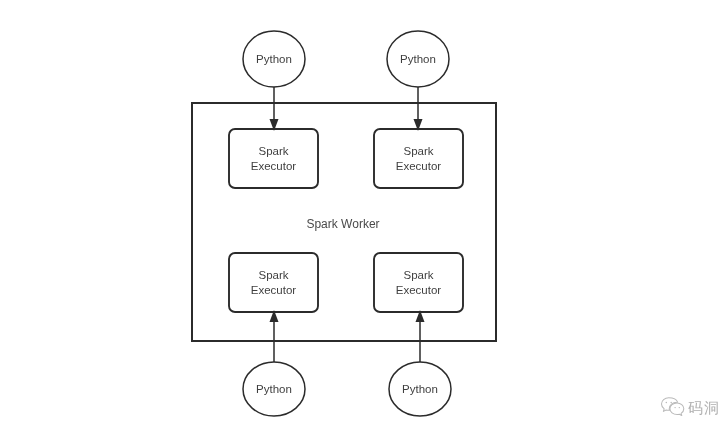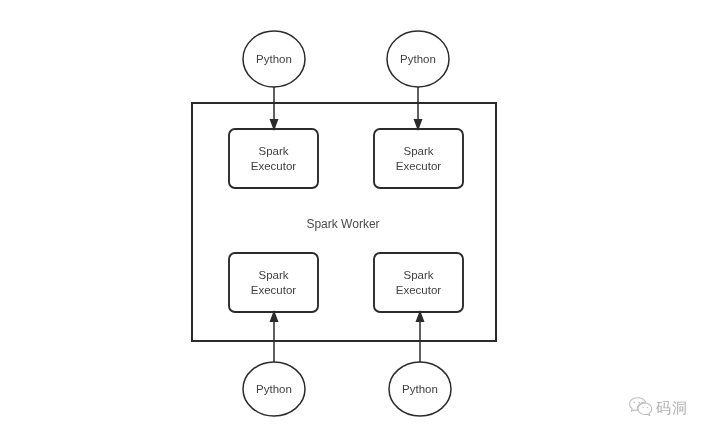--- a/index.html
+++ b/index.html
@@ -56,21 +56,21 @@
     stroke-width: 1.5;
     fill: none;
   }
   .arrow-head {
     fill: #2b2b2b;
     stroke: none;
   }
   
   #watermark {
     position: absolute;
-    right: 32px;
+    right: 0;
     bottom: 22px;
     display: flex;
     align-items: center;
     gap: 2px;
     opacity: 0.92;
   }
   #watermark .wm-text {
     font-family: "Liberation Sans", sans-serif;
     font-size: 15px;
     color: #a8a8a8;

